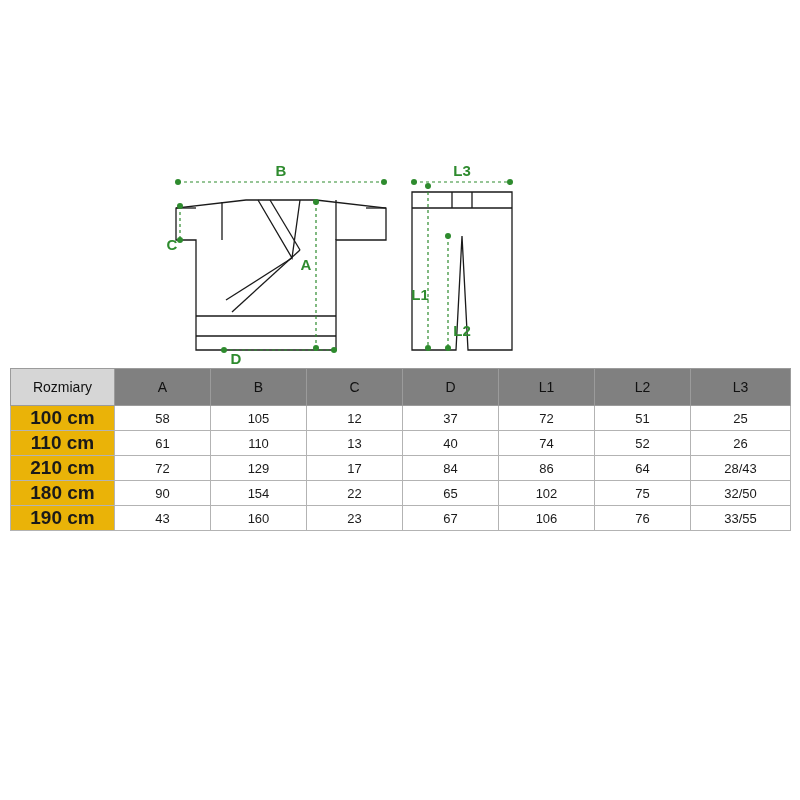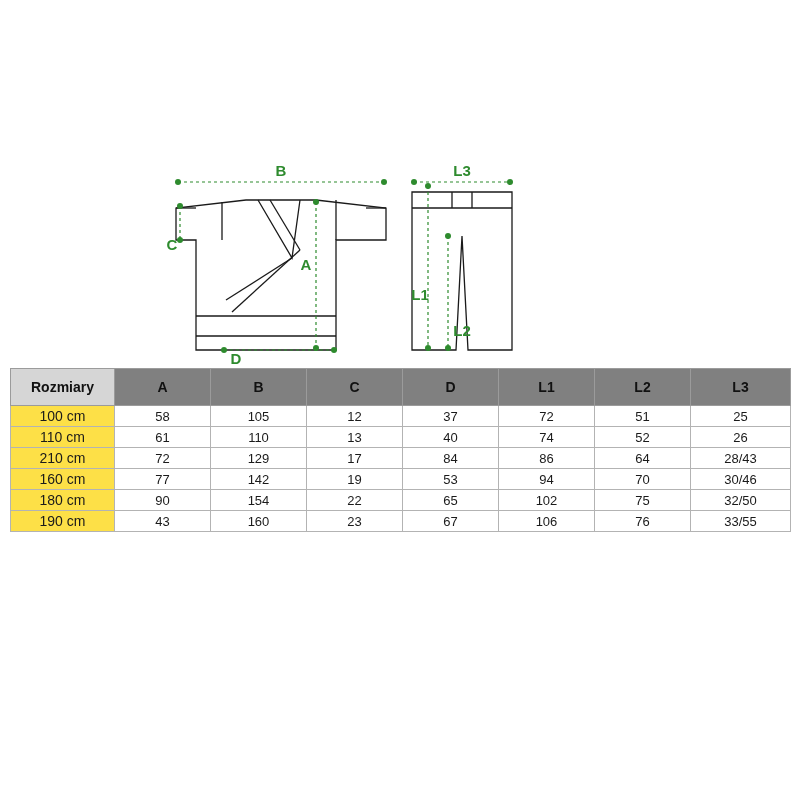--- a/index.html
+++ b/index.html
@@ -59,33 +59,33 @@
     height: 18px;
     padding: 1px 2px;
     font-weight: normal;
     color: #1a1a1a;
     overflow: hidden;
     white-space: nowrap;
   }
   table#size-table thead th {
     background: #808080;
     color: #111111;
-    font-weight: bold;
+    font-weight: normal;
     font-size: 14px;
     height: 34px;
     border: 1px solid #9b9b9b;
   }
   table#size-table thead th.corner-head {
     background: #d6d6d6;
     text-align: center;
   }
   table#size-table tbody td.row-head {
-    background: #fde047;
-    font-weight: normal;
-    font-size: 14px;
+    background: #eab308;
+    font-weight: bold;
+    font-size: 19px;
     text-align: center;
   }
   table#size-table tbody tr td {
     font-size: 13px;
   }
   
   col.c-size  { width: 104px; }
   col.c-a     { width: 96px; }
   col.c-b     { width: 96px; }
   col.c-c     { width: 96px; }
@@ -232,30 +232,20 @@
           <td class="row-head">210 cm</td>
           <td>72</td>
           <td>129</td>
           <td>17</td>
           <td>84</td>
           <td>86</td>
           <td>64</td>
           <td>28/43</td>
         </tr>
         <tr>
-          <td class="row-head">160 cm</td>
-          <td>77</td>
-          <td>142</td>
-          <td>19</td>
-          <td>53</td>
-          <td>94</td>
-          <td>70</td>
-          <td>30/46</td>
-        </tr>
-        <tr>
           <td class="row-head">180 cm</td>
           <td>90</td>
           <td>154</td>
           <td>22</td>
           <td>65</td>
           <td>102</td>
           <td>75</td>
           <td>32/50</td>
         </tr>
         <tr>

